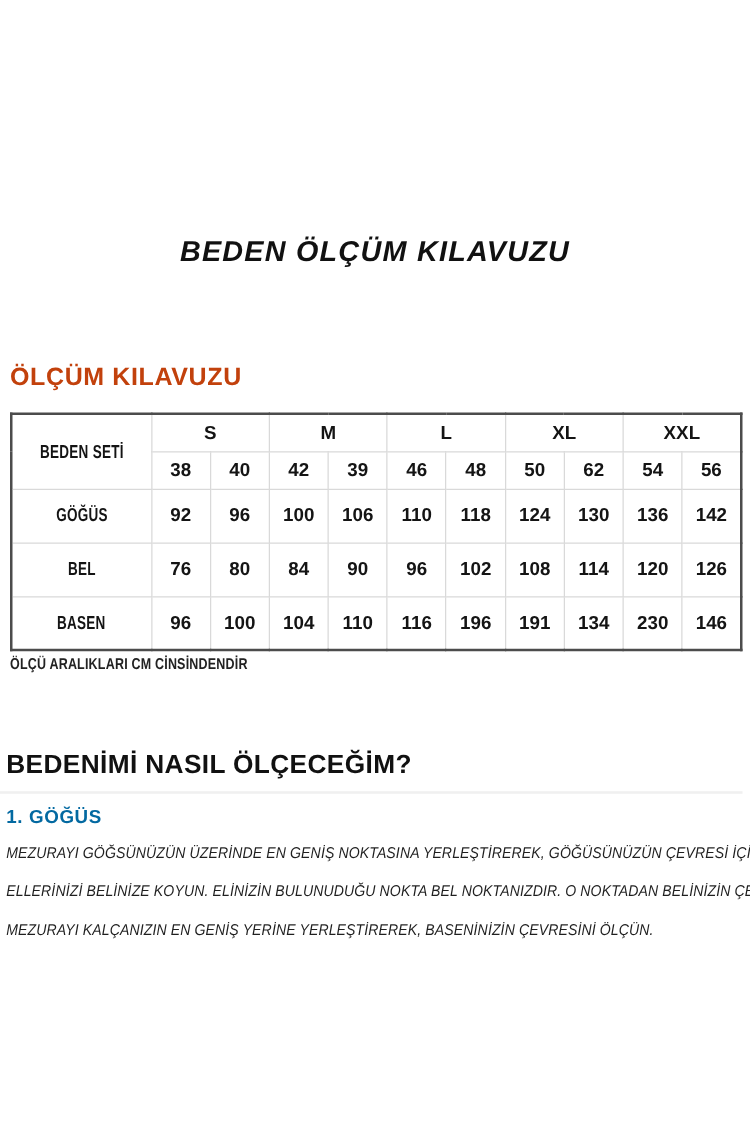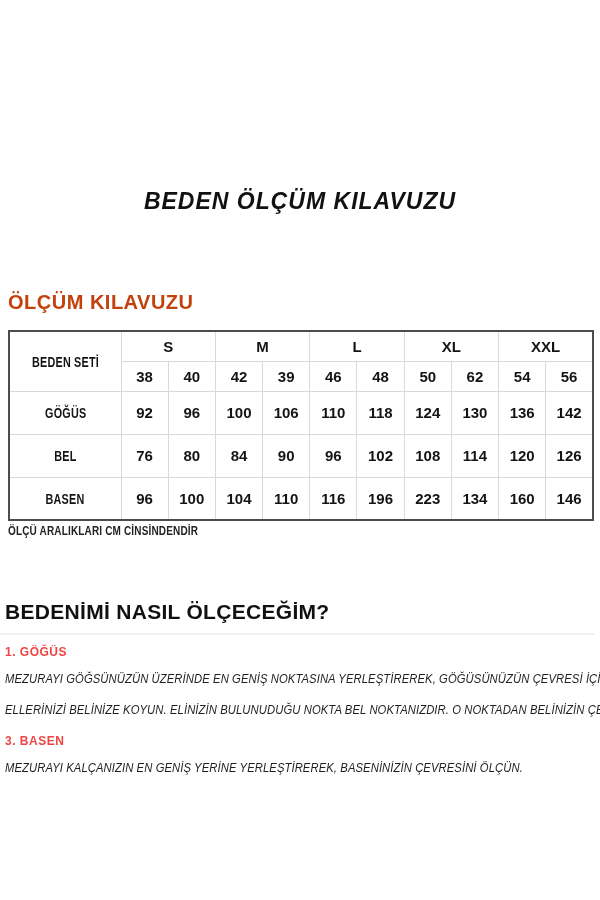--- a/index.html
+++ b/index.html
@@ -63,22 +63,22 @@
   .howto-heading-wrap {
     position: absolute; top: 600px; left: 0; width: 594px;
     border-bottom: 2px solid #f0f0f0;
     padding: 0 0 9px 5px;
   }
   .howto-heading {
     font-size: 21px; font-weight: bold; letter-spacing: 0.3px; color: #111;
   }
   .steps { position: absolute; top: 645px; left: 5px; width: 595px; }
   .step-title {
-    font-size: 12px; font-weight: bold; letter-spacing: 0.5px;
-    margin: 0 0 13px 0; color: #ef4444;
+    font-size: 15px; font-weight: bold; letter-spacing: 0.5px;
+    margin: 0 0 13px 0; color: #0369a1;
   }
   .step-text {
     font-size: 12.5px; font-style: italic; font-weight: normal;
     color: #1f1f1f; margin: 0 0 17px 0;
     white-space: nowrap;
     transform: scaleX(0.9); transform-origin: left center;
     letter-spacing: 0.1px;
   }
 </style>
 </head>
@@ -151,23 +151,23 @@
           <td class="val-cell">126</td>
         </tr>
         <tr>
           <td class="label-cell"><span class="cond">BASEN</span></td>
           <td class="val-cell">96</td>
           <td class="val-cell gr">100</td>
           <td class="val-cell gb">104</td>
           <td class="val-cell gr">110</td>
           <td class="val-cell gb">116</td>
           <td class="val-cell gr">196</td>
-          <td class="val-cell gb">223</td>
+          <td class="val-cell gb">191</td>
           <td class="val-cell gr">134</td>
-          <td class="val-cell gb">160</td>
+          <td class="val-cell gb">230</td>
           <td class="val-cell">146</td>
         </tr>
       </tbody>
     </table>
 </div>
 
 <div class="table-note">ÖLÇÜ ARALIKLARI CM CİNSİNDENDİR</div>
 
 <div class="howto-heading-wrap">
   <div class="howto-heading">BEDENİMİ NASIL ÖLÇECEĞİM?</div>
@@ -175,16 +175,15 @@
 
 <div class="steps">
   <div>
     <div class="step-title">1. GÖĞÜS</div>
     <div class="step-text">MEZURAYI GÖĞSÜNÜZÜN ÜZERİNDE EN GENİŞ NOKTASINA YERLEŞTİREREK, GÖĞÜSÜNÜZÜN ÇEVRESİ İÇİN ÖLÇÜM YAPIN.</div>
   </div>
   <div>
     <div class="step-text">ELLERİNİZİ BELİNİZE KOYUN. ELİNİZİN BULUNUDUĞU NOKTA BEL NOKTANIZDIR. O NOKTADAN BELİNİZİN ÇEVRESİNİ ÖLÇÜN.</div>
   </div>
   <div>
-    <div class="step-title">3. BASEN</div>
     <div class="step-text">MEZURAYI KALÇANIZIN EN GENİŞ YERİNE YERLEŞTİREREK, BASENİNİZİN ÇEVRESİNİ ÖLÇÜN.</div>
   </div>
 </div>
 
 </body></html>

